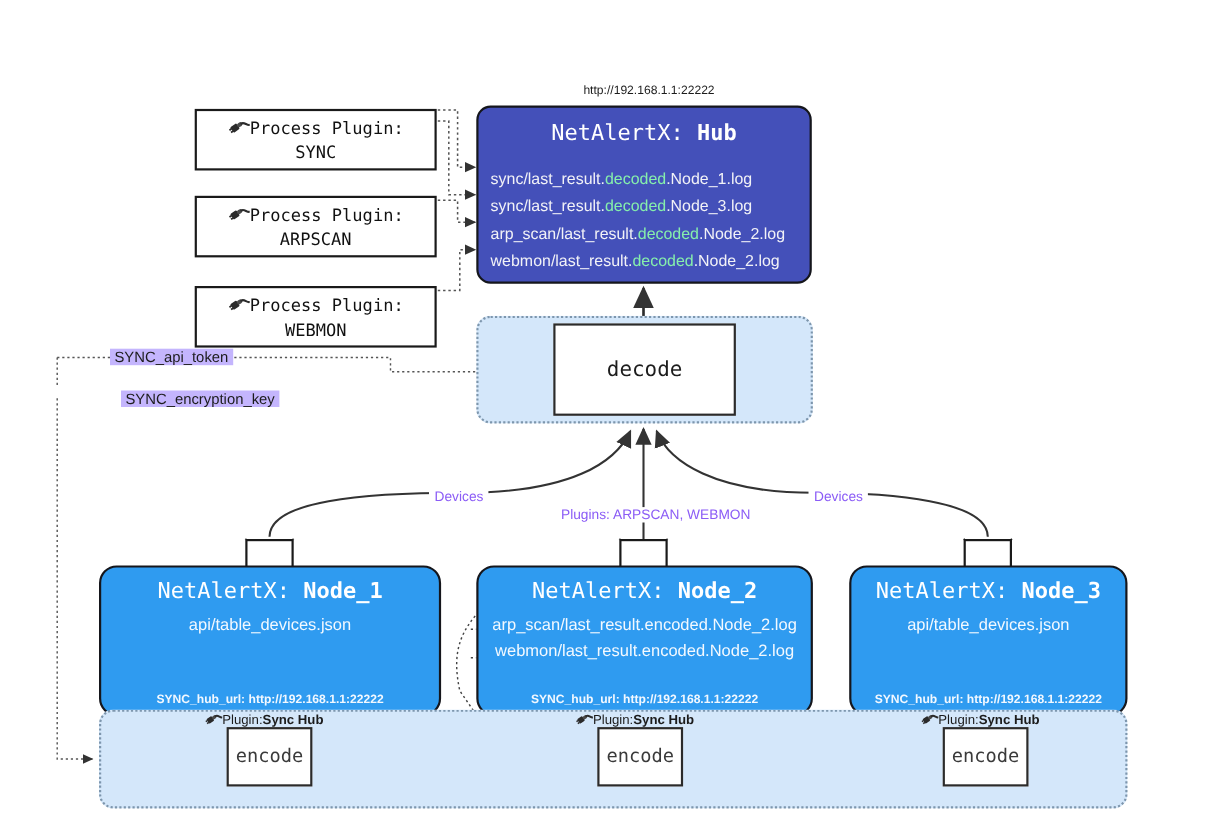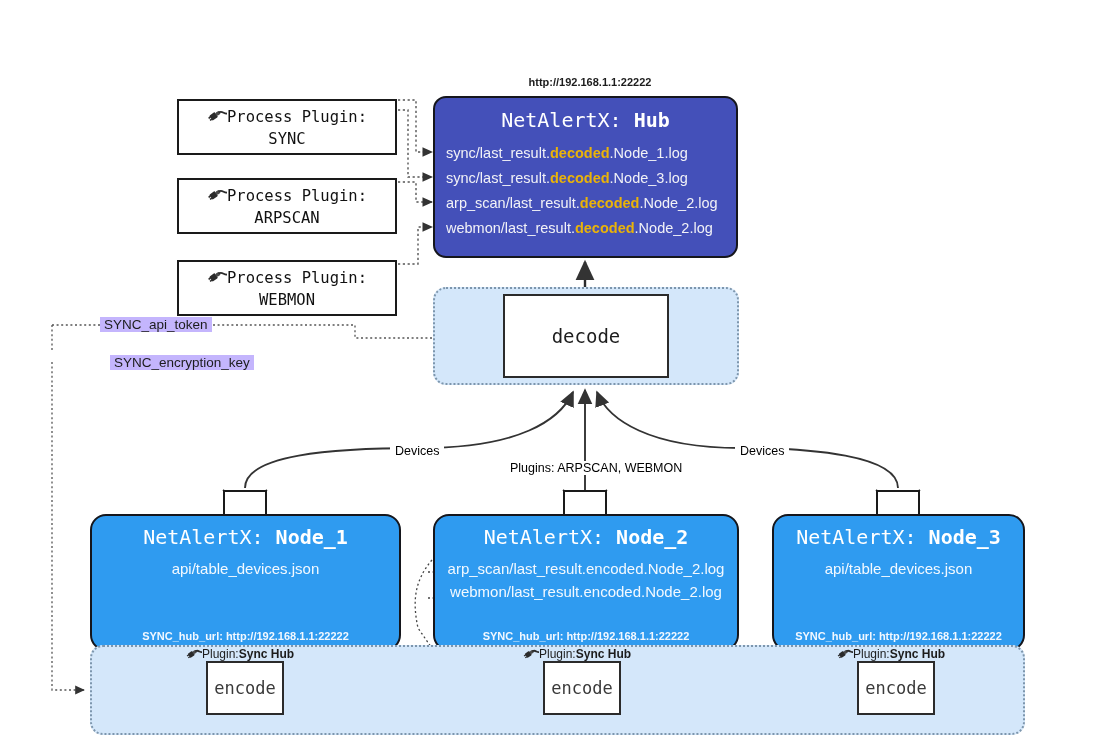--- a/index.html
+++ b/index.html
@@ -46,44 +46,44 @@
     line-height: 1.32;
     margin-top: 24px;
   }
   .proc-box .l1 { display: flex; align-items: center; }
   .proc-box .l2 { }
 
   
   #hub-url {
     left: 470px; top: 76px; width: 240px;
     text-align: center;
-    font-size: 11px; font-weight: bold; color: #1c1c1c;
+    font-size: 11px; font-weight: normal; color: #1c1c1c;
   }
   #hub {
     left: 433px; top: 96px; width: 305px; height: 162px;
     background: #4450b9;
     border: 2.5px solid #15161c;
     border-radius: 13px;
     color: #ffffff;
     padding-top: 10px;
   }
   #hub .hub-title {
     font-family: "DejaVu Sans Mono", monospace;
-    font-size: 20px; text-align: center; margin-bottom: 9px;
+    font-size: 20px; text-align: center; margin-bottom: 19px;
     letter-spacing: 0px;
   }
   #hub .hub-title b { font-weight: bold; }
   #hub .logline {
     font-size: 14.5px;
     padding-left: 11px;
     line-height: 1.72;
     white-space: nowrap;
     color: #f2f2f7;
   }
-  #hub .logline b { font-weight: bold; color: #eab308; }
+  #hub .logline b { font-weight: normal; color: #86efac; }
 
   
   #decode-band {
     left: 433px; top: 287px; width: 306px; height: 98px;
     background: #d4e7fa;
     border: 2px dotted #7d96ad;
     border-radius: 13px;
   }
   #decode-box {
     left: 503px; top: 294px; width: 166px; height: 84px;
@@ -97,21 +97,21 @@
   
   .key-label {
     font-size: 13.5px; color: #1c1c1c; background: #c4b5fd;
     padding: 0 4px; white-space: nowrap;
   }
   #key-api { left: 100px; top: 317px; }
   #key-enc { left: 62px; top: 355px; margin-left: 48px; }
 
   
   .edge-label {
-    font-size: 12.5px; color: #000000; background: #ffffff;
+    font-size: 12.5px; color: #8b5cf6; background: #ffffff;
     padding: 0 5px; white-space: nowrap; text-align: center;
   }
   #lbl-dev-l { left: 390px; top: 444px; }
   #lbl-dev-r { left: 735px; top: 444px; }
   #lbl-plugins { left: 505px; top: 461px; }
 
   
   .nodebox {
     background: #2f9bf0;
     border: 2.5px solid #15161c;

